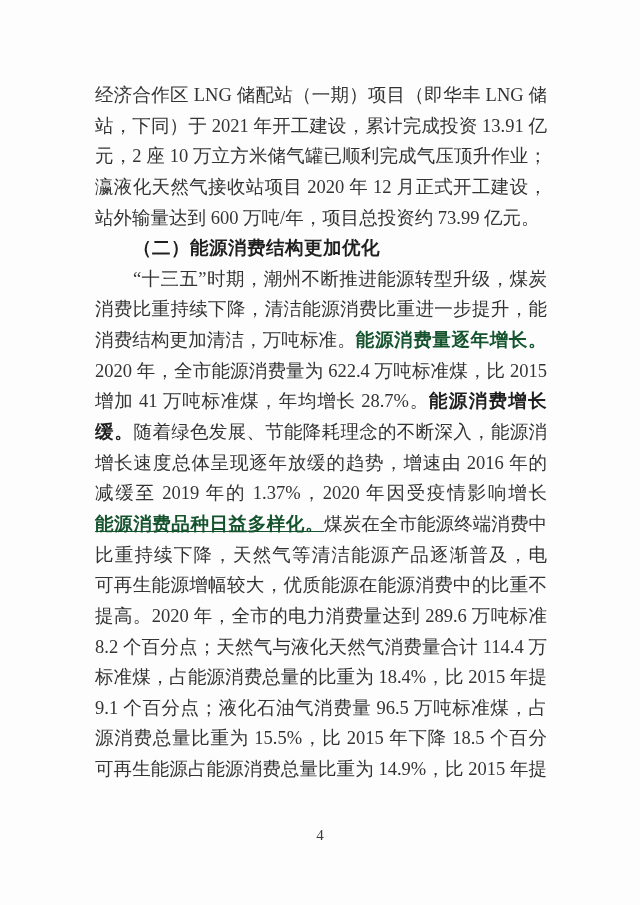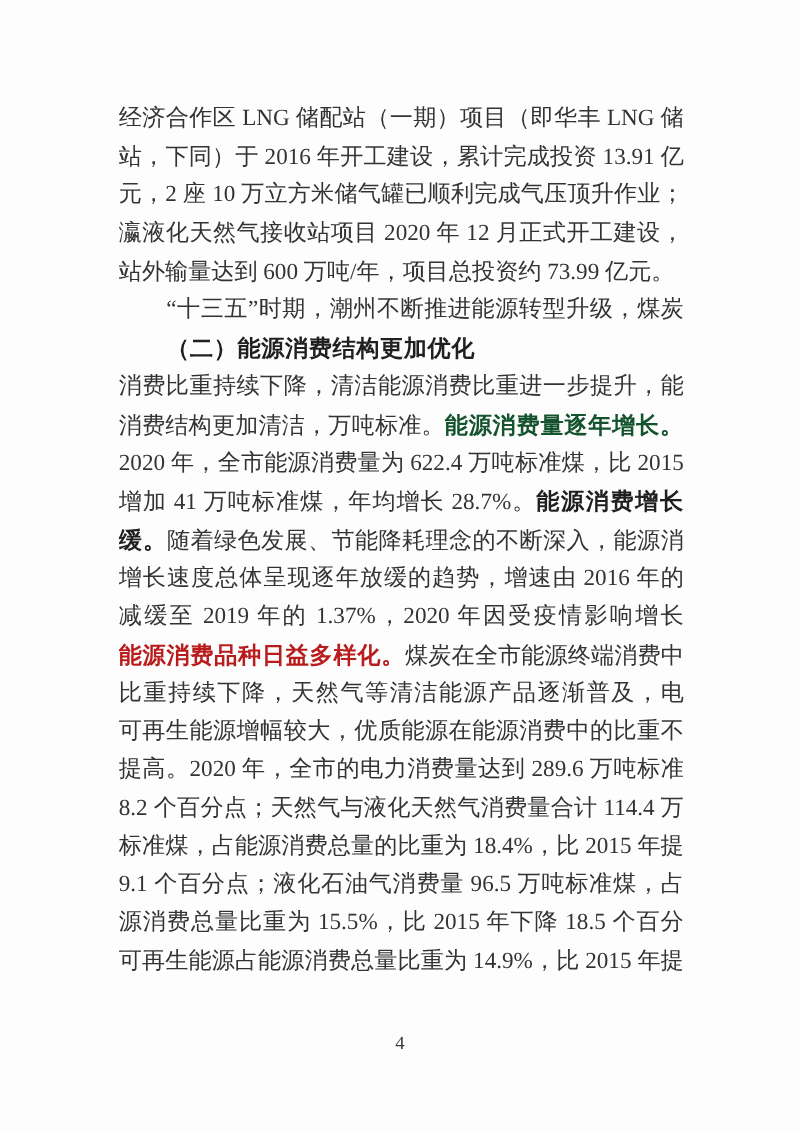--- a/index.html
+++ b/index.html
@@ -56,34 +56,34 @@
     font-size: 15px;
     line-height: 22px;
   }
 </style>
 </head>
 <body style="background: rgb(253, 253, 253);">
 
 <div class="page">
   <div class="text-block" style="color: rgb(51, 51, 51);">
       <div class="line"><span class="seg-normal">经济合作区 LNG 储配站（一期）项目（即华丰 LNG 储配</span></div>
-      <div class="line"><span class="seg-normal">站，下同）于 2016 年开工建设，累计完成投资 13.91 亿</span></div>
+      <div class="line"><span class="seg-normal">站，下同）于 2021 年开工建设，累计完成投资 13.91 亿</span></div>
       <div class="line"><span class="seg-normal">元，2 座 10 万立方米储气罐已顺利完成气压顶升作业；华</span></div>
       <div class="line"><span class="seg-normal">瀛液化天然气接收站项目 2020 年 12 月正式开工建设，单</span></div>
       <div class="line flush"><span class="seg-normal">站外输量达到 600 万吨/年，项目总投资约 73.99 亿元。</span></div>
+      <div class="line indent flush"><span class="seg-bold" style="color: rgb(31, 31, 31);">（二）能源消费结构更加优化</span></div>
       <div class="line indent"><span class="seg-normal">“十三五”时期，潮州不断推进能源转型升级，煤炭</span></div>
-      <div class="line indent flush"><span class="seg-bold" style="color: rgb(31, 31, 31);">（二）能源消费结构更加优化</span></div>
       <div class="line"><span class="seg-normal">消费比重持续下降，清洁能源消费比重进一步提升，能源</span></div>
       <div class="line"><span class="seg-normal">消费结构更加清洁，万吨标准。</span><span class="seg-bold" style="color: #14532d;">能源消费量逐年增长。</span></div>
       <div class="line"><span class="seg-normal">2020 年，全市能源消费量为 622.4 万吨标准煤，比 2015 年</span></div>
       <div class="line"><span class="seg-normal">增加 41 万吨标准煤，年均增长 28.7%。</span><span class="seg-bold" style="color: rgb(31, 31, 31);">能源消费增长速度放</span></div>
       <div class="line"><span class="seg-bold" style="color: rgb(31, 31, 31);">缓。</span><span class="seg-normal">随着绿色发展、节能降耗理念的不断深入，能源消费</span></div>
       <div class="line"><span class="seg-normal">增长速度总体呈现逐年放缓的趋势，增速由 2016 年的 2.8%</span></div>
       <div class="line"><span class="seg-normal">减缓至 2019 年的 1.37%，2020 年因受疫情影响增长 0.9%。</span></div>
-      <div class="line"><span class="seg-bold" style="color: #b91c1c;">能源消费品种日益多样化。</span><span class="seg-normal">煤炭在全市能源终端消费中的</span></div>
+      <div class="line"><span class="seg-bold" style="color: #14532d; text-decoration: underline;">能源消费品种日益多样化。</span><span class="seg-normal">煤炭在全市能源终端消费中的</span></div>
       <div class="line"><span class="seg-normal">比重持续下降，天然气等清洁能源产品逐渐普及，电力、</span></div>
       <div class="line"><span class="seg-normal">可再生能源增幅较大，优质能源在能源消费中的比重不断</span></div>
       <div class="line"><span class="seg-normal">提高。2020 年，全市的电力消费量达到 289.6 万吨标准</span></div>
       <div class="line"><span class="seg-normal">8.2 个百分点；天然气与液化天然气消费量合计 114.4 万吨</span></div>
       <div class="line"><span class="seg-normal">标准煤，占能源消费总量的比重为 18.4%，比 2015 年提高</span></div>
       <div class="line"><span class="seg-normal">9.1 个百分点；液化石油气消费量 96.5 万吨标准煤，占能</span></div>
       <div class="line"><span class="seg-normal">源消费总量比重为 15.5%，比 2015 年下降 18.5 个百分点；</span></div>
       <div class="line"><span class="seg-normal">可再生能源占能源消费总量比重为 14.9%，比 2015 年提高</span></div>
     </div>
   <div class="page-number" style="color: rgb(58, 58, 58);">4</div>

